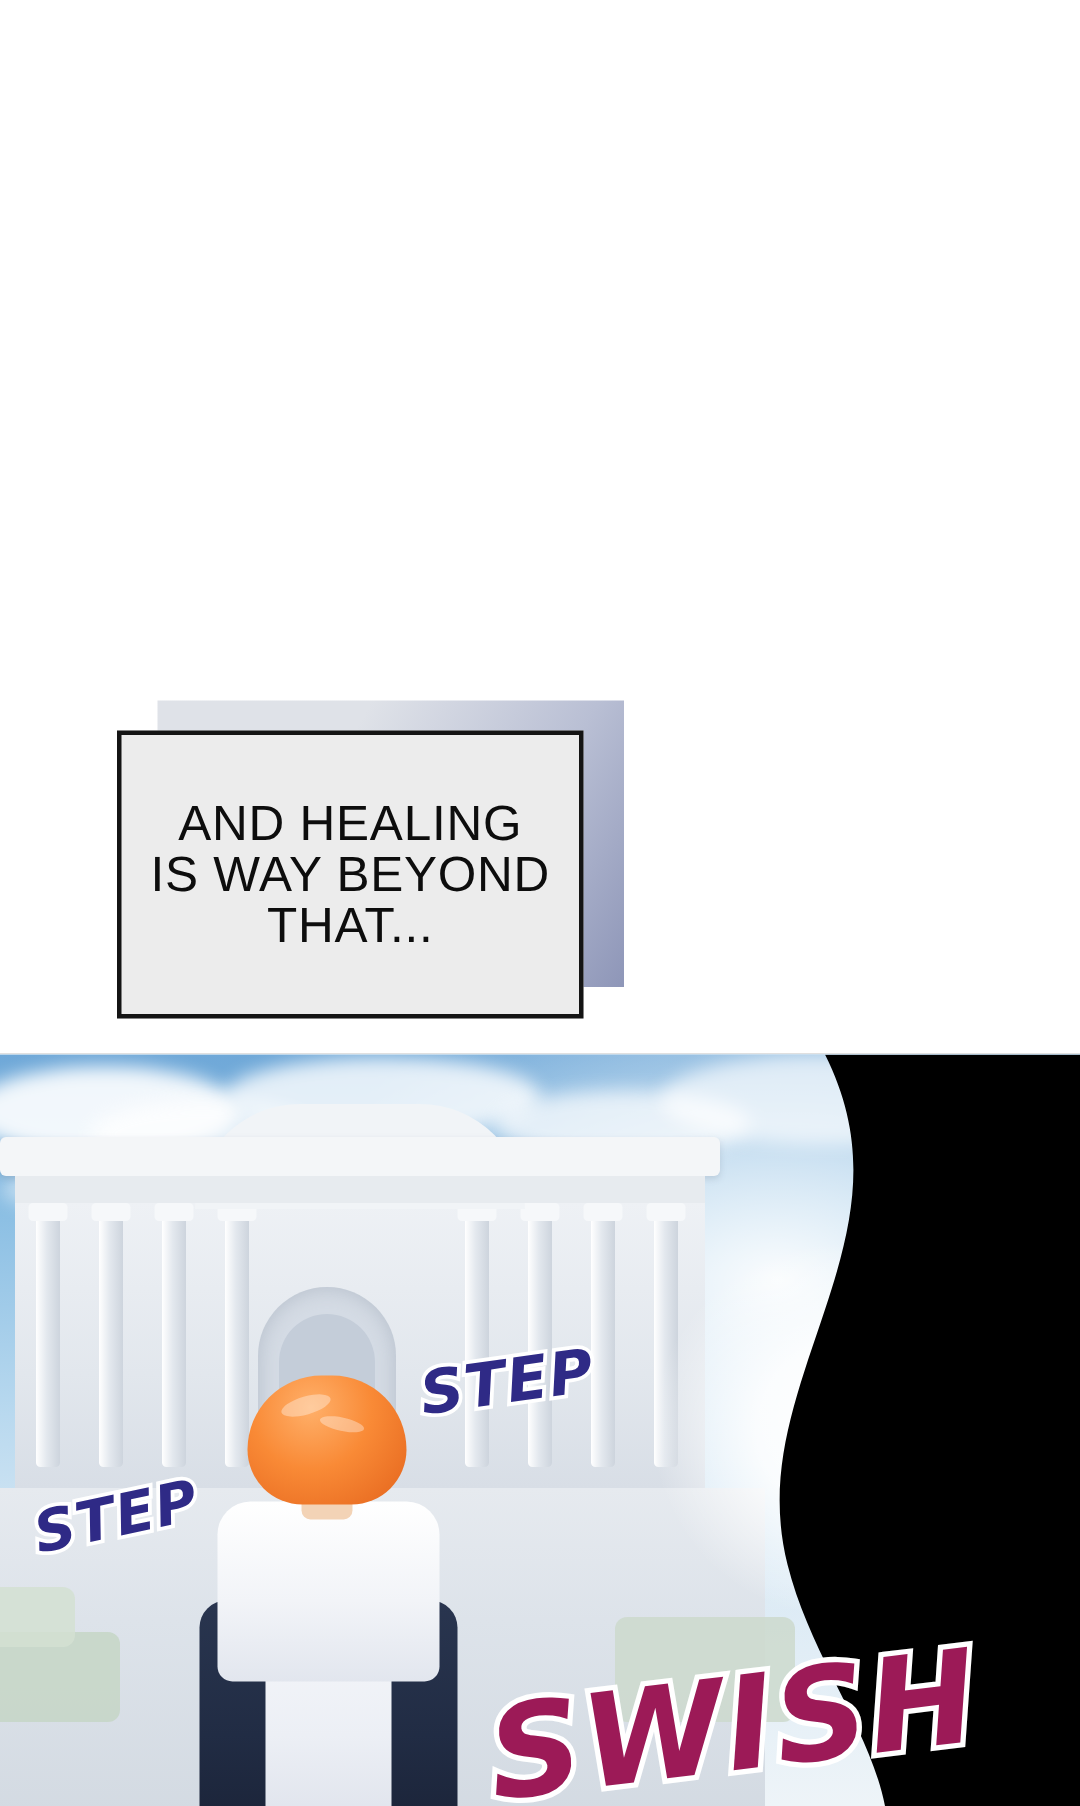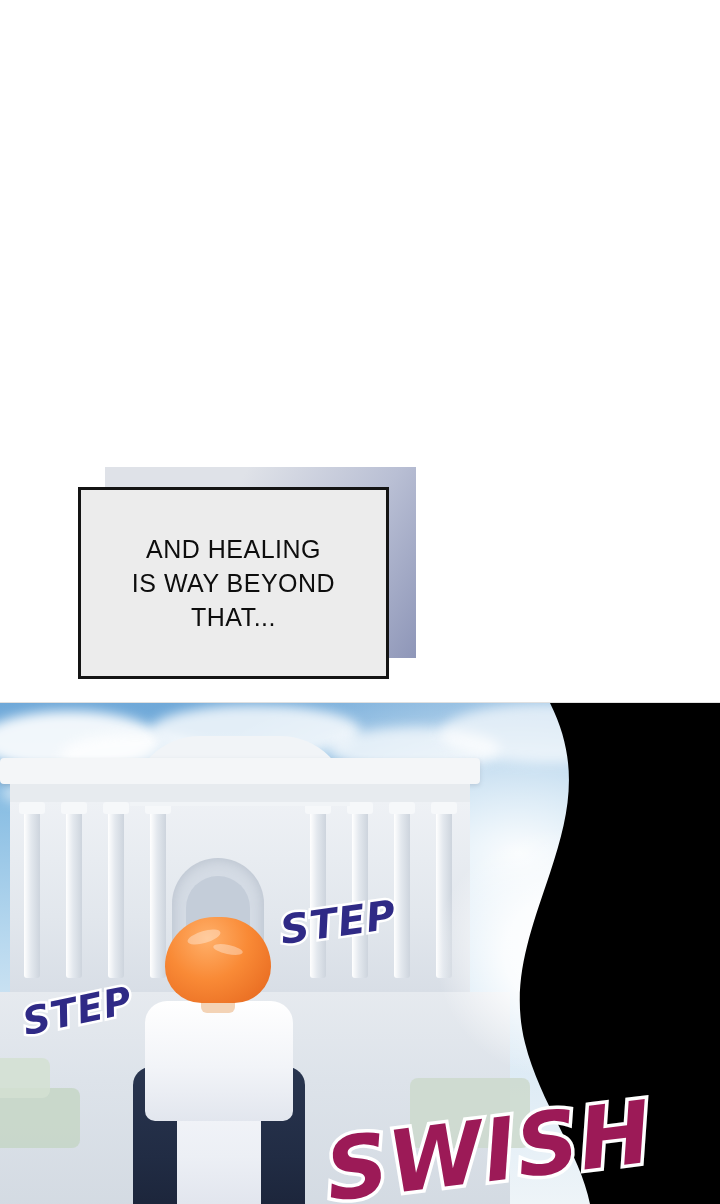--- a/index.html
+++ b/index.html
@@ -46,21 +46,21 @@
     background: #ececec;
     border: 3px solid #141414;
     box-sizing: border-box;
     display: flex;
     align-items: center;
     justify-content: center;
   }
   .bubble-text {
     text-align: center;
     color: #0d0d0d;
-    font-size: 25px;
+    font-size: 33px;
     line-height: 34px;
     letter-spacing: 0.5px;
     font-family: "Liberation Sans", sans-serif;
     white-space: pre-line;
     padding: 0 10px;
   }
 
   
   .panel-bottom {
     position: absolute;

